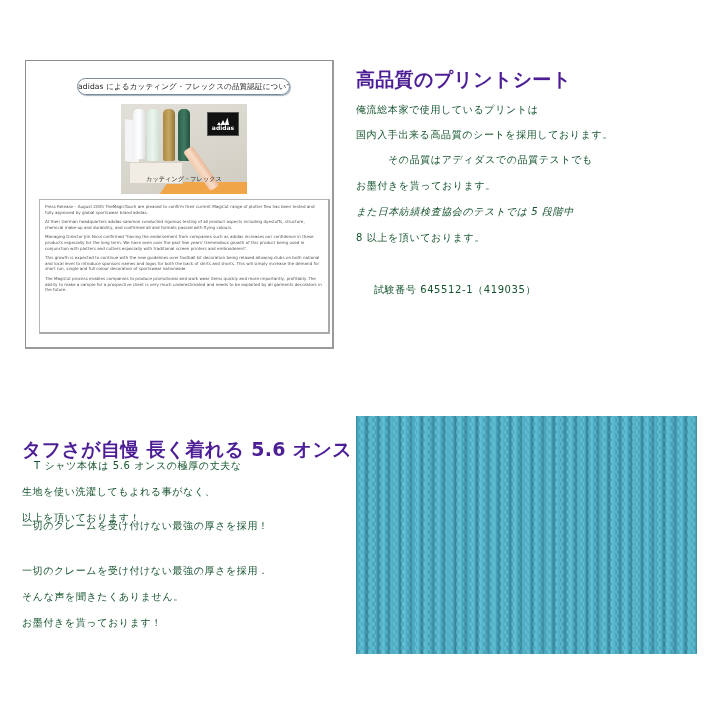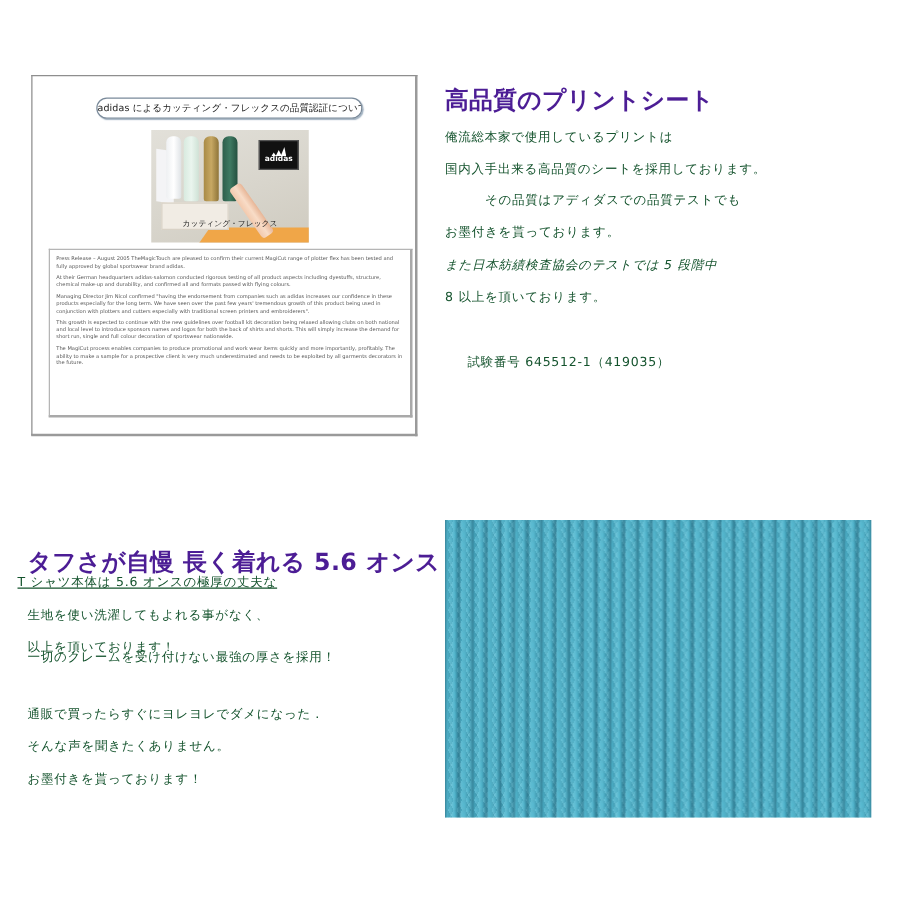--- a/index.html
+++ b/index.html
@@ -95,21 +95,21 @@
 <div class="heading" style="left:356px; top:67px;">高品質のプリントシート</div>
 <div class="body-line" style="left:356px; top:103px;">俺流総本家で使用しているプリントは</div>
 <div class="body-line" style="left:356px; top:128px;">国内入手出来る高品質のシートを採用しております。</div>
 <div class="body-line" style="left:356px; top:153px;margin-left:32px;">その品質はアディダスでの品質テストでも</div>
 <div class="body-line" style="left:356px; top:179px;">お墨付きを貰っております。</div>
 <div class="body-line" style="left:356px; top:205px;font-style:italic;">また日本紡績検査協会のテストでは 5 段階中</div>
 <div class="body-line" style="left:356px; top:231px;">8 以上を頂いております。</div>
 <div class="body-line" style="left:356px; top:283px;margin-left:18px;">試験番号 645512-1（419035）</div>
 
 <div class="heading" style="left:22px; top:425px;margin-top:12px;">タフさが自慢 長く着れる 5.6 オンス</div>
-<div class="body-line" style="left:14px; top:459px;text-decoration:underline;">T シャツ本体は 5.6 オンスの極厚の丈夫な</div>
+<div class="body-line" style="left:34px; top:459px;">T シャツ本体は 5.6 オンスの極厚の丈夫な</div>
 <div class="body-line" style="left:22px; top:485px;">生地を使い洗濯してもよれる事がなく、</div>
 <div class="body-line" style="left:22px; top:511px;">以上を頂いております！</div>
 <div class="body-line" style="left:22px; top:519px;">一切のクレームを受け付けない最強の厚さを採用！</div>
-<div class="body-line" style="left:22px; top:564px;">通販で買ったらすぐにヨレヨレでダメになった．</div>
+<div class="body-line" style="left:22px; top:564px;">一切のクレームを受け付けない最強の厚さを採用．</div>
 <div class="body-line" style="left:22px; top:590px;">そんな声を聞きたくありません。</div>
 <div class="body-line" style="left:22px; top:616px;">お墨付きを貰っております！</div>
 
 <div class="knit"></div>
 
 </body></html>

